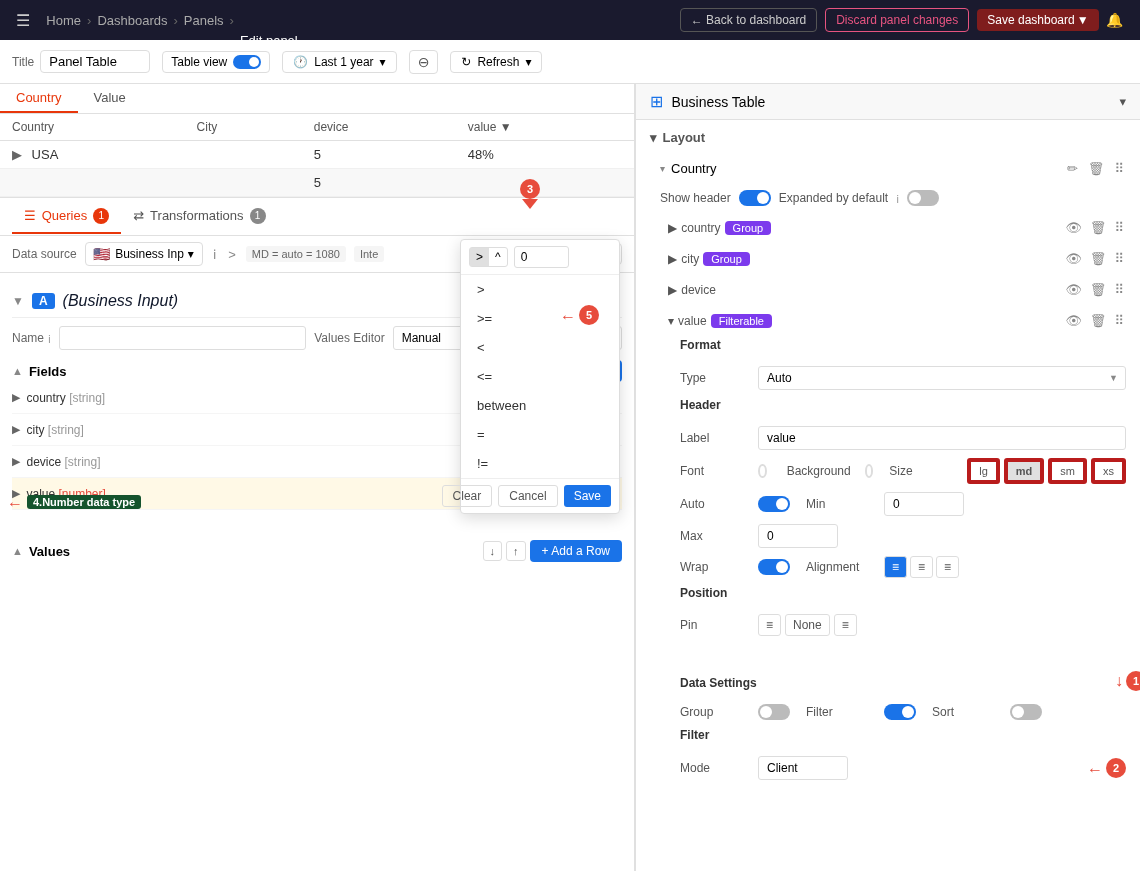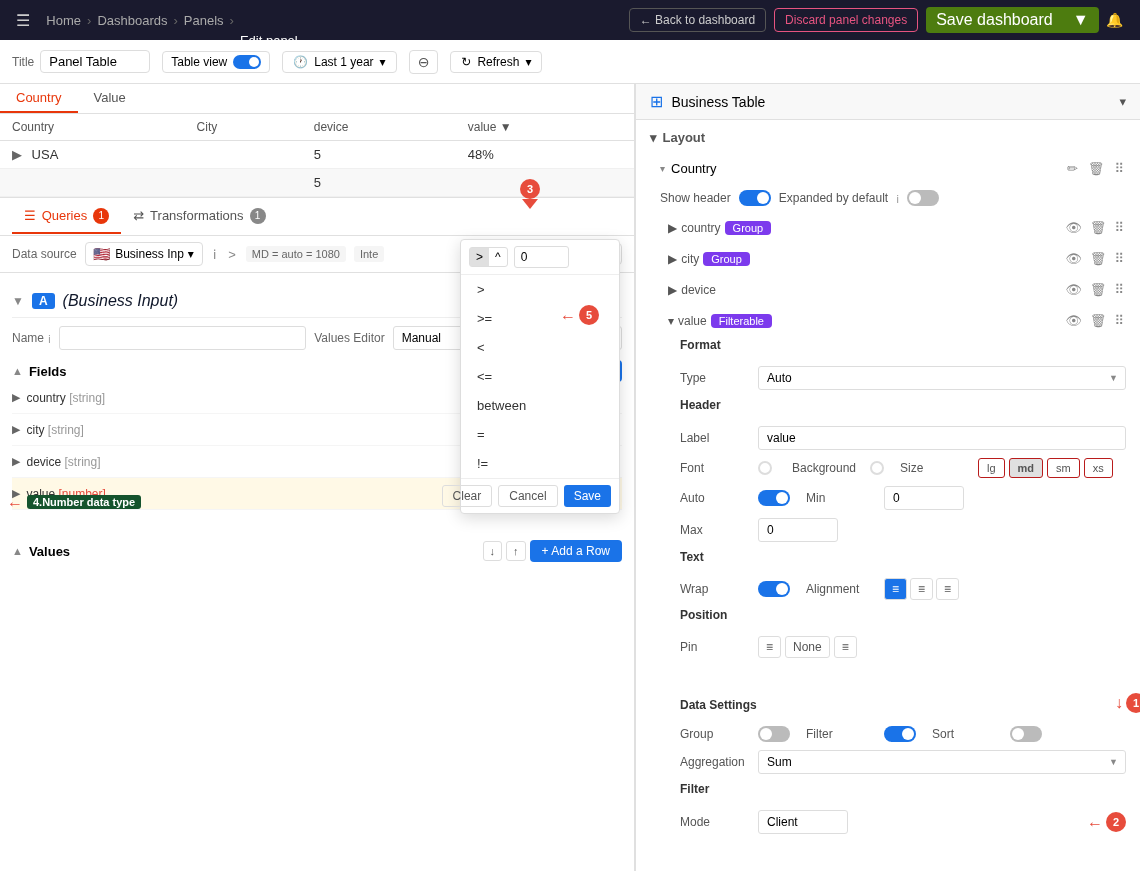--- a/index.html
+++ b/index.html
@@ -8,21 +8,21 @@
     
     .top-nav { background: #1a1a2e; color: #ccc; height: 40px; display: flex; align-items: center; padding: 0 16px; gap: 8px; font-size: 13px; }
     .top-nav .breadcrumb { display: flex; align-items: center; gap: 6px; flex: 1; }
     .top-nav .breadcrumb span { color: #aaa; }
     .top-nav .breadcrumb .separator { color: #666; }
     .top-nav .breadcrumb .active { color: #fff; margin-top: 41px; }
     .top-nav .menu-icon { color: #ccc; cursor: pointer; font-size: 16px; margin-right: 8px; }
     .top-nav-actions { display: flex; align-items: center; gap: 8px; }
     .btn-back { background: transparent; border: 1px solid #555; color: #ccc; padding: 4px 10px; border-radius: 4px; cursor: pointer; font-size: 12px; display: flex; align-items: center; gap: 4px; }
     .btn-discard { background: transparent; border: 1px solid #e75480; color: #e75480; padding: 4px 10px; border-radius: 4px; cursor: pointer; font-size: 12px; }
-    .btn-save-dashboard { background: #4d7c0f; border: none; color: #fff; padding: 4px 10px; border-radius: 4px; cursor: pointer; font-size: 16px; display: flex; align-items: center; gap: 20px; }
+    .btn-save-dashboard { background: #7f1d1d; border: none; color: #fff; padding: 4px 10px; border-radius: 4px; cursor: pointer; font-size: 12px; display: flex; align-items: center; gap: 2px; }
     .alert-icon { color: #ccc; font-size: 14px; cursor: pointer; }
 
     
     .panel-toolbar { background: #fff; border-bottom: 1px solid #e0e0e0; height: 44px; display: flex; align-items: center; padding: 0 12px; gap: 12px; }
     .panel-title-area { display: flex; align-items: center; gap: 6px; }
     .panel-title-label { color: #666; font-size: 12px; }
     .panel-title-input { border: 1px solid #ddd; border-radius: 4px; padding: 3px 8px; font-size: 13px; width: 110px; }
     .view-toggle { display: flex; align-items: center; gap: 6px; border: 1px solid #ddd; border-radius: 4px; padding: 3px 8px; font-size: 12px; }
     .toggle-switch { width: 28px; height: 14px; background: #1a73e8; border-radius: 7px; position: relative; cursor: pointer; }
     .toggle-switch::after { content: ''; position: absolute; width: 10px; height: 10px; background: #fff; border-radius: 50%; top: 2px; right: 2px; }
@@ -120,21 +120,21 @@
     .toggle-off::after { content: ''; position: absolute; width: 12px; height: 12px; background: #fff; border-radius: 50%; top: 2px; left: 2px; }
     .show-header-row { display: flex; align-items: center; gap: 8px; margin-bottom: 8px; }
     .show-header-label { font-size: 12px; color: #555; }
     .expanded-label { font-size: 12px; color: #555; }
     .info-icon { color: #999; font-size: 11px; }
     .input-field { border: 1px solid #ddd; border-radius: 3px; padding: 4px 8px; font-size: 12px; width: 100%; background: #fff; }
     .select-field { border: 1px solid #ddd; border-radius: 3px; padding: 4px 24px 4px 8px; font-size: 12px; background: #fff; cursor: pointer; appearance: none; width: 100%; position: relative; }
     .select-wrapper { position: relative; flex: 1; }
     .select-wrapper::after { content: '▼'; position: absolute; right: 8px; top: 50%; transform: translateY(-50%); font-size: 9px; color: #888; pointer-events: none; }
     .size-buttons { display: flex; gap: 4px; }
-    .size-btn { border: 1px solid #b91c1c; border-radius: 3px; padding: 3px 8px; background: #fff; cursor: pointer; font-size: 11px; color: #555; }
+    .size-btn { border: 4px solid #b91c1c; border-radius: 3px; padding: 3px 8px; background: #fff; cursor: pointer; font-size: 11px; color: #555; }
     .size-btn.active { background: #e0e0e0; font-weight: bold; }
     .radio-circle { width: 14px; height: 14px; border: 2px solid #ddd; border-radius: 50%; display: inline-block; cursor: pointer; }
     .align-btns { display: flex; gap: 3px; }
     .align-btn { border: 1px solid #ddd; border-radius: 3px; padding: 3px 7px; background: #fff; cursor: pointer; font-size: 12px; color: #555; }
     .align-btn.active { background: #1a73e8; color: #fff; }
     .pin-btns { display: flex; gap: 4px; align-items: center; }
     .pin-btn { border: 1px solid #ddd; border-radius: 3px; padding: 3px 7px; background: #fff; cursor: pointer; font-size: 12px; color: #555; }
     .filter-mode-select { border: 1px solid #ddd; border-radius: 3px; padding: 4px 24px 4px 8px; font-size: 12px; background: #fff; cursor: pointer; appearance: none; width: 90px; }
     .number-input { border: 1px solid #ddd; border-radius: 3px; padding: 4px 8px; font-size: 12px; width: 80px; }
     .prop-section-title { font-size: 12px; font-weight: 600; color: #333; margin-bottom: 6px; }
@@ -498,23 +498,20 @@
                 <div class="toggle-on"></div>
                 <span class="prop-label" style="margin-left:8px;">Min</span>
                 <input class="number-input" value="0" style="">
               </div>
               <div class="prop-row">
                 <span class="prop-label">Max</span>
                 <input class="number-input" value="0" style="">
               </div>
 
               <div class="prop-row">
-                <span class="prop-section-title">Text</span>
-              </div>
-              <div class="prop-row">
                 <span class="prop-label">Wrap</span>
                 <div class="toggle-on"></div>
                 <span class="prop-label" style="margin-left:8px;">Alignment</span>
                 <div class="align-btns">
                   <button class="align-btn active">≡</button>
                   <button class="align-btn">≡</button>
                   <button class="align-btn">≡</button>
                 </div>
               </div>
 
@@ -539,28 +536,20 @@
                 </div>
               </div>
               <div class="prop-row">
                 <span class="prop-label">Group</span>
                 <div class="toggle-off"></div>
                 <span class="prop-label" style="margin-left:8px;">Filter</span>
                 <div class="toggle-on"></div>
                 <span class="prop-label" style="margin-left:8px;">Sort</span>
                 <div class="toggle-off"></div>
               </div>
-              <div class="prop-row">
-                <span class="prop-label">Aggregation</span>
-                <div class="select-wrapper" style="flex:1;">
-                  <select class="select-field">
-                    <option>Sum</option>
-                  </select>
-                </div>
-              </div>
 
               <div class="prop-row">
                 <span class="prop-section-title">Filter</span>
               </div>
               <div class="prop-row" style="position:relative;">
                 <span class="prop-label">Mode</span>
                 <div class="select-wrapper" style="width:90px;">
                   <select class="filter-mode-select">
                     <option>Client</option>
                   </select>

